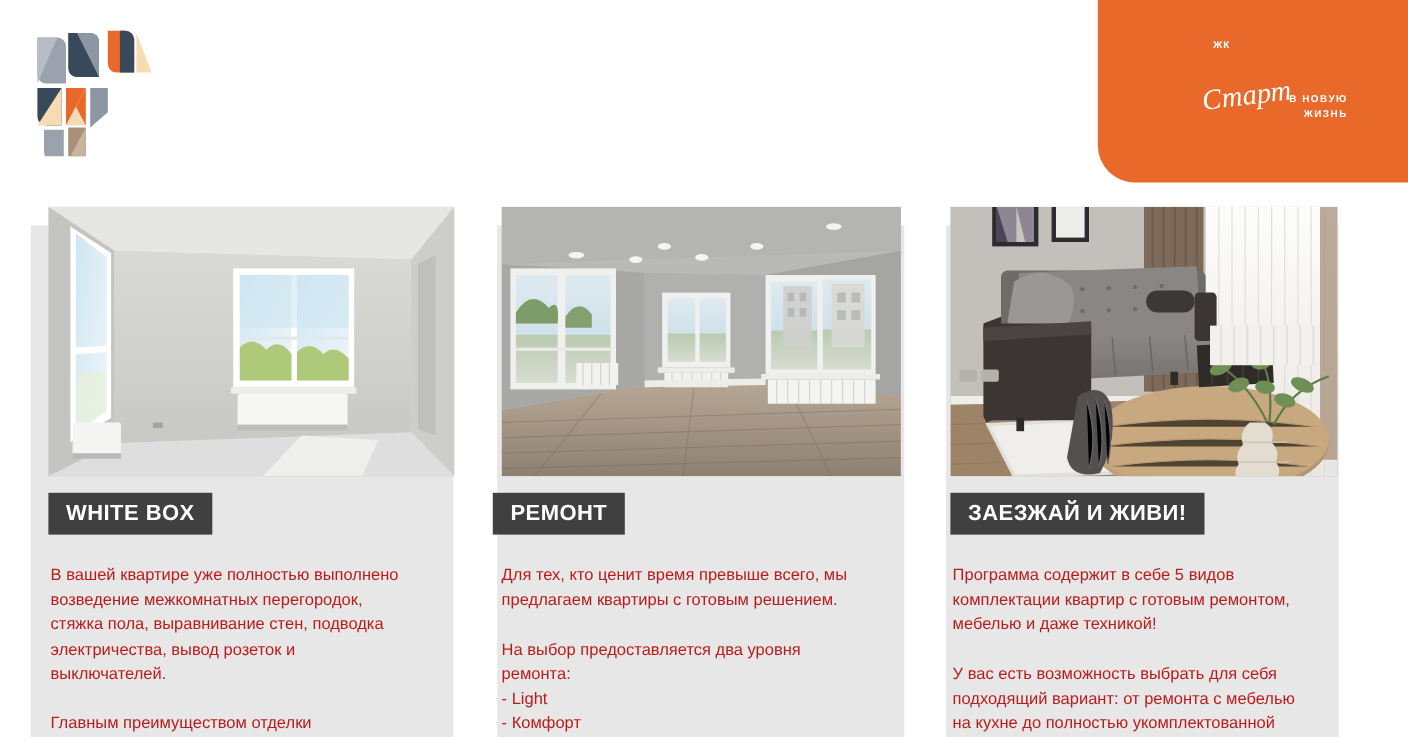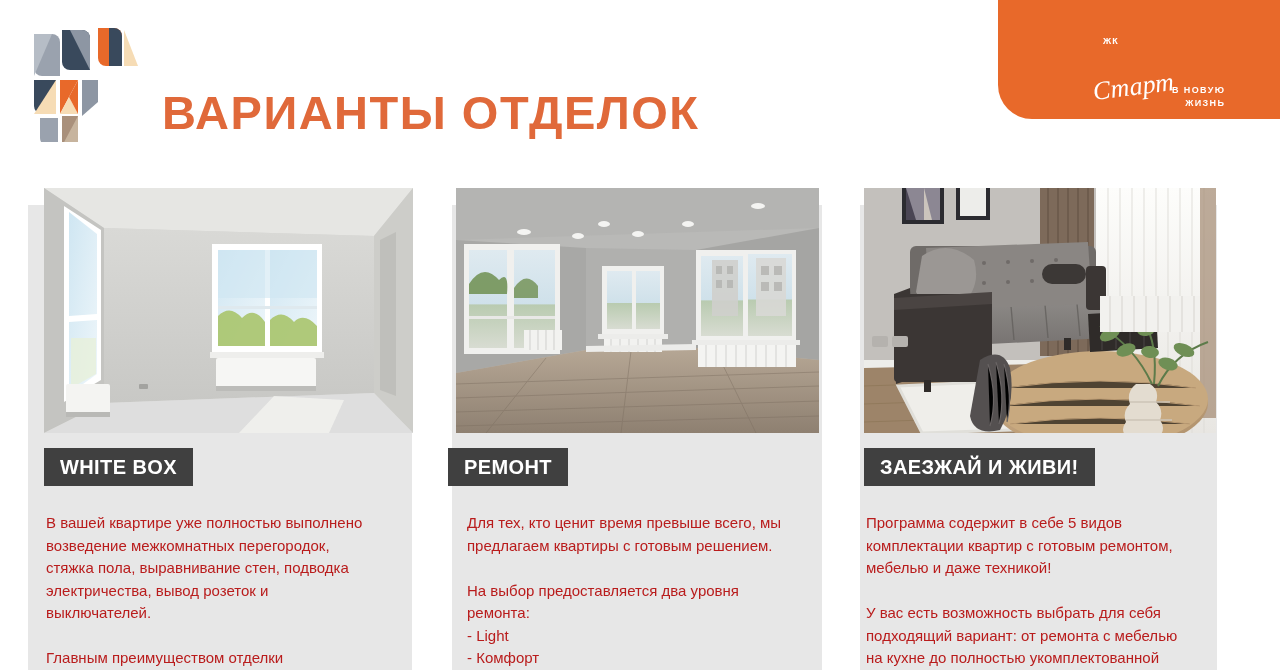--- a/index.html
+++ b/index.html
@@ -43,21 +43,21 @@
     white-space: nowrap;
     font-family: "Liberation Sans", sans-serif;
   }
 
   
   .brand-badge {
     position: absolute;
     right: 0;
     top: 0;
     width: 282px;
-    height: 119px;
+    height: 166px;
     background: #E8692A;
     border-bottom-left-radius: 34px;
     overflow: hidden;
   }
   .brand-inner {
     position: absolute;
     left: 0; right: 0; top: 0; bottom: 0;
   }
   .brand-zhk {
     position: absolute;
@@ -149,21 +149,21 @@
   
   .body-copy {
     position: absolute;
     color: #b91c1c;
     font-size: 15px;
     line-height: 1.5;
     white-space: pre-line;
     font-family: "Liberation Sans", sans-serif;
   }
   .body-copy.t1 { left: 46px;  top: 512px; width: 330px; }
-  .body-copy.t2 { left: 456px; top: 512px; width: 320px; margin-left: 11px; }
+  .body-copy.t2 { left: 456px; top: 512px; width: 320px; }
   .body-copy.t3 { left: 866px; top: 512px; width: 325px; }
 </style>
 </head>
 <body>
 
 <div class="slide">
 
   <div class="logo-mark">
     <svg viewBox="0 0 130 130" xmlns="http://www.w3.org/2000/svg">
 
@@ -187,21 +187,20 @@
 
       <path d="M68 68 h16 v22 l-16 14 z" fill="#8D96A3"></path>
 
       <path d="M26 106 h18 v28 h-10 a8 8 0 0 1 -8 -8 z" fill="#9AA2AE"></path>
 
       <path d="M48 104 h16 v30 h-16 z" fill="#A9907B"></path>
       <path d="M48 134 l16 -30 v30 z" fill="#C7B49E"></path>
     </svg>
   </div>
 
-  <div class="deco-title">ВАРИАНТЫ ОТДЕЛОК</div>
 
   <div class="brand-badge">
     <div class="brand-inner">
       <div class="brand-zhk">ЖК</div>
       <div class="brand-script">Старт</div>
       <div class="brand-tag" style="white-space:pre-line;">В НОВУЮ
 ЖИЗНЬ</div>
     </div>
   </div>
 

